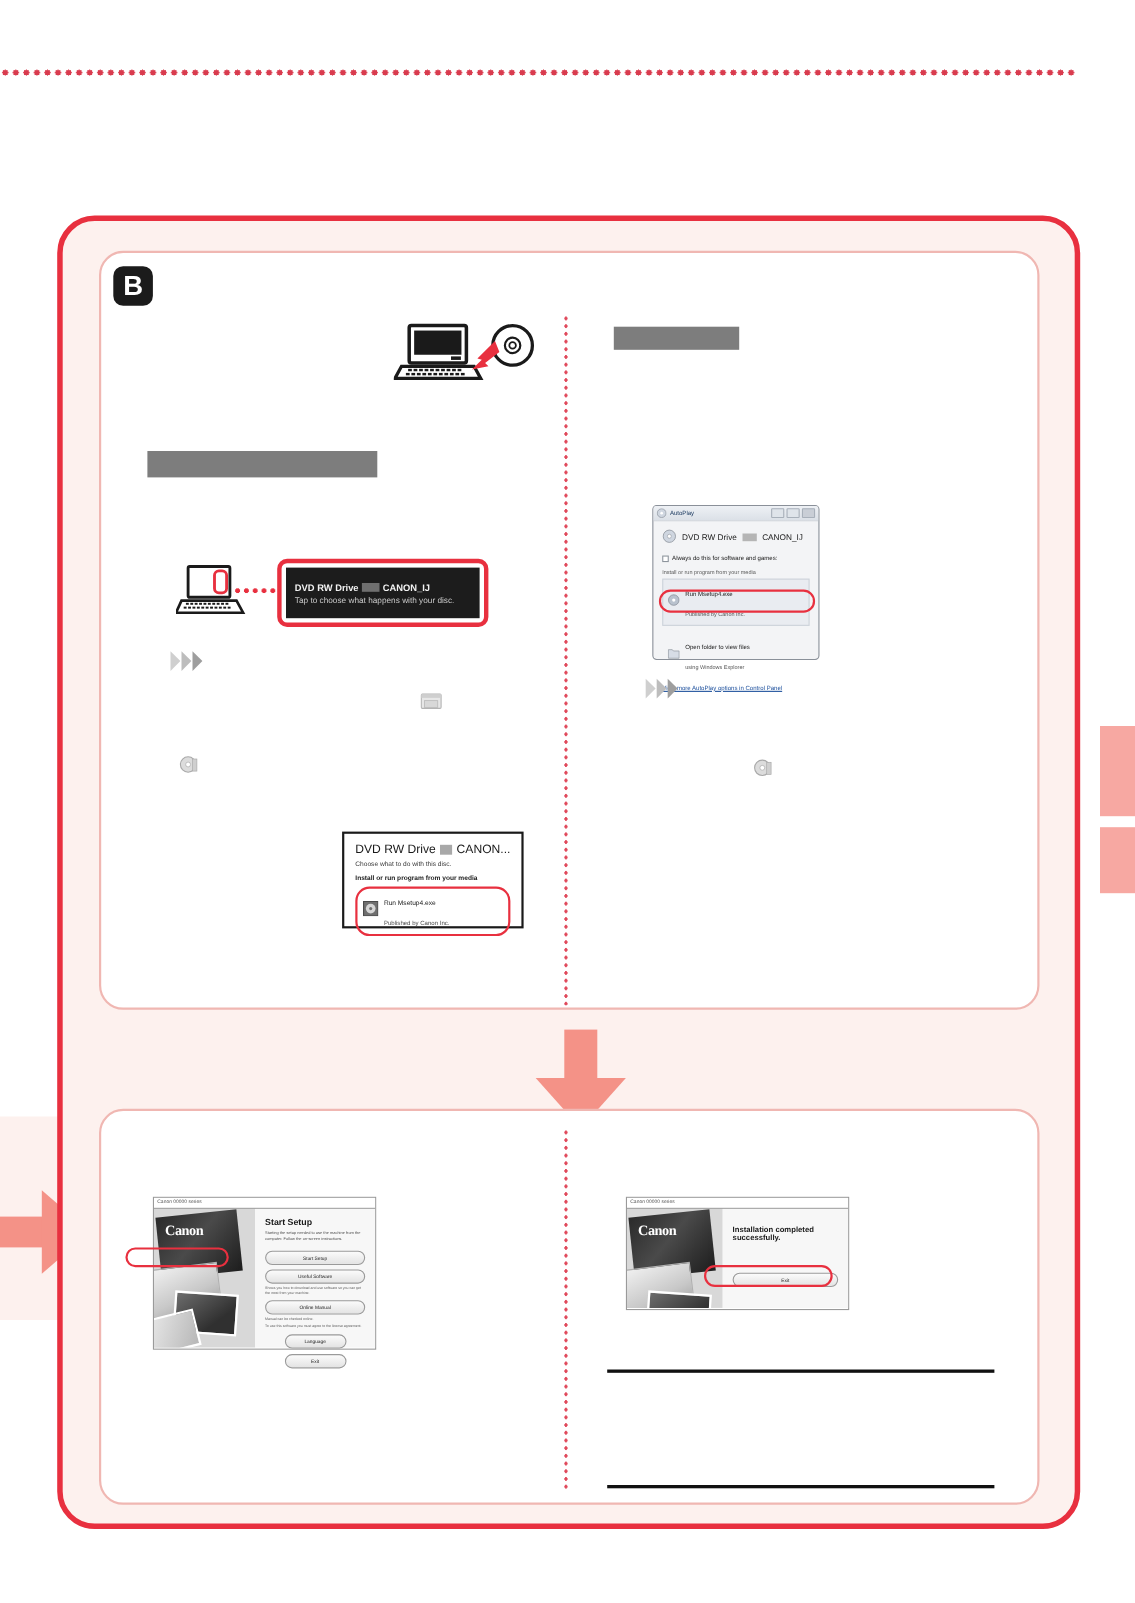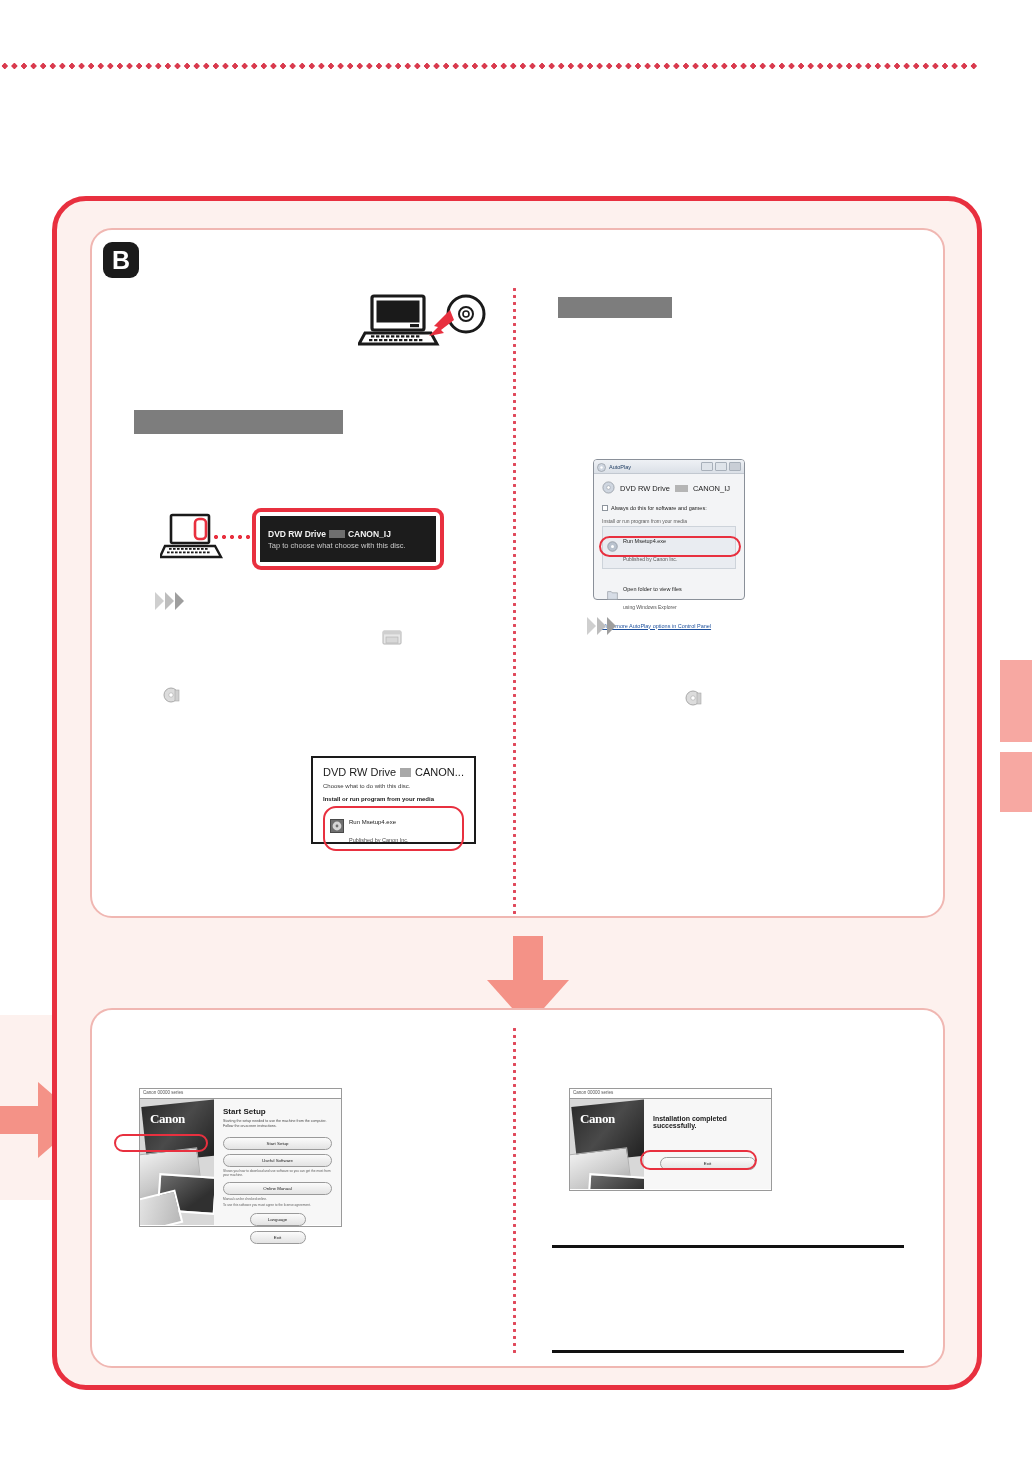--- a/index.html
+++ b/index.html
@@ -334,21 +334,21 @@
     height: 10px;
     background: #ffffff;
     border-bottom: 1px solid #9a9a9a;
     font-size: 4.5px;
     color: #555555;
     padding: 1px 3px;
     white-space: nowrap;
   }
   .inst-body { display: flex; height: calc(100% - 11px); }
   .inst-left {
-    width: 74px;
+    width: 92px;
     background: #d8d8d8;
     position: relative;
     overflow: hidden;
   }
   .canon-logo {
     position: absolute;
     left: 10px; top: 12px;
     font-size: 13px;
     font-weight: bold;
     color: #ffffff;
@@ -548,21 +548,21 @@
 
   <div class="dot-connector"></div>
 
   <div class="toast-wrap">
     <div class="toast">
       <div class="toast-title">
         <span>DVD RW Drive</span>
         <span class="redact-block"></span>
         <span>CANON_IJ</span>
       </div>
-      <div class="toast-sub">Tap to choose what choose with this disc.</div>
+      <div class="toast-sub">Tap to choose what happens with your disc.</div>
     </div>
   </div>
 
   <div class="chevrons c-left">
     <span class="chev c1"></span>
       <span class="chev c2"></span>
       <span class="chev c3"></span>
   </div>
   <div class="mini-icon explorer-left">
     <svg viewBox="0 0 20 18" width="20" height="18" aria-hidden="true">

